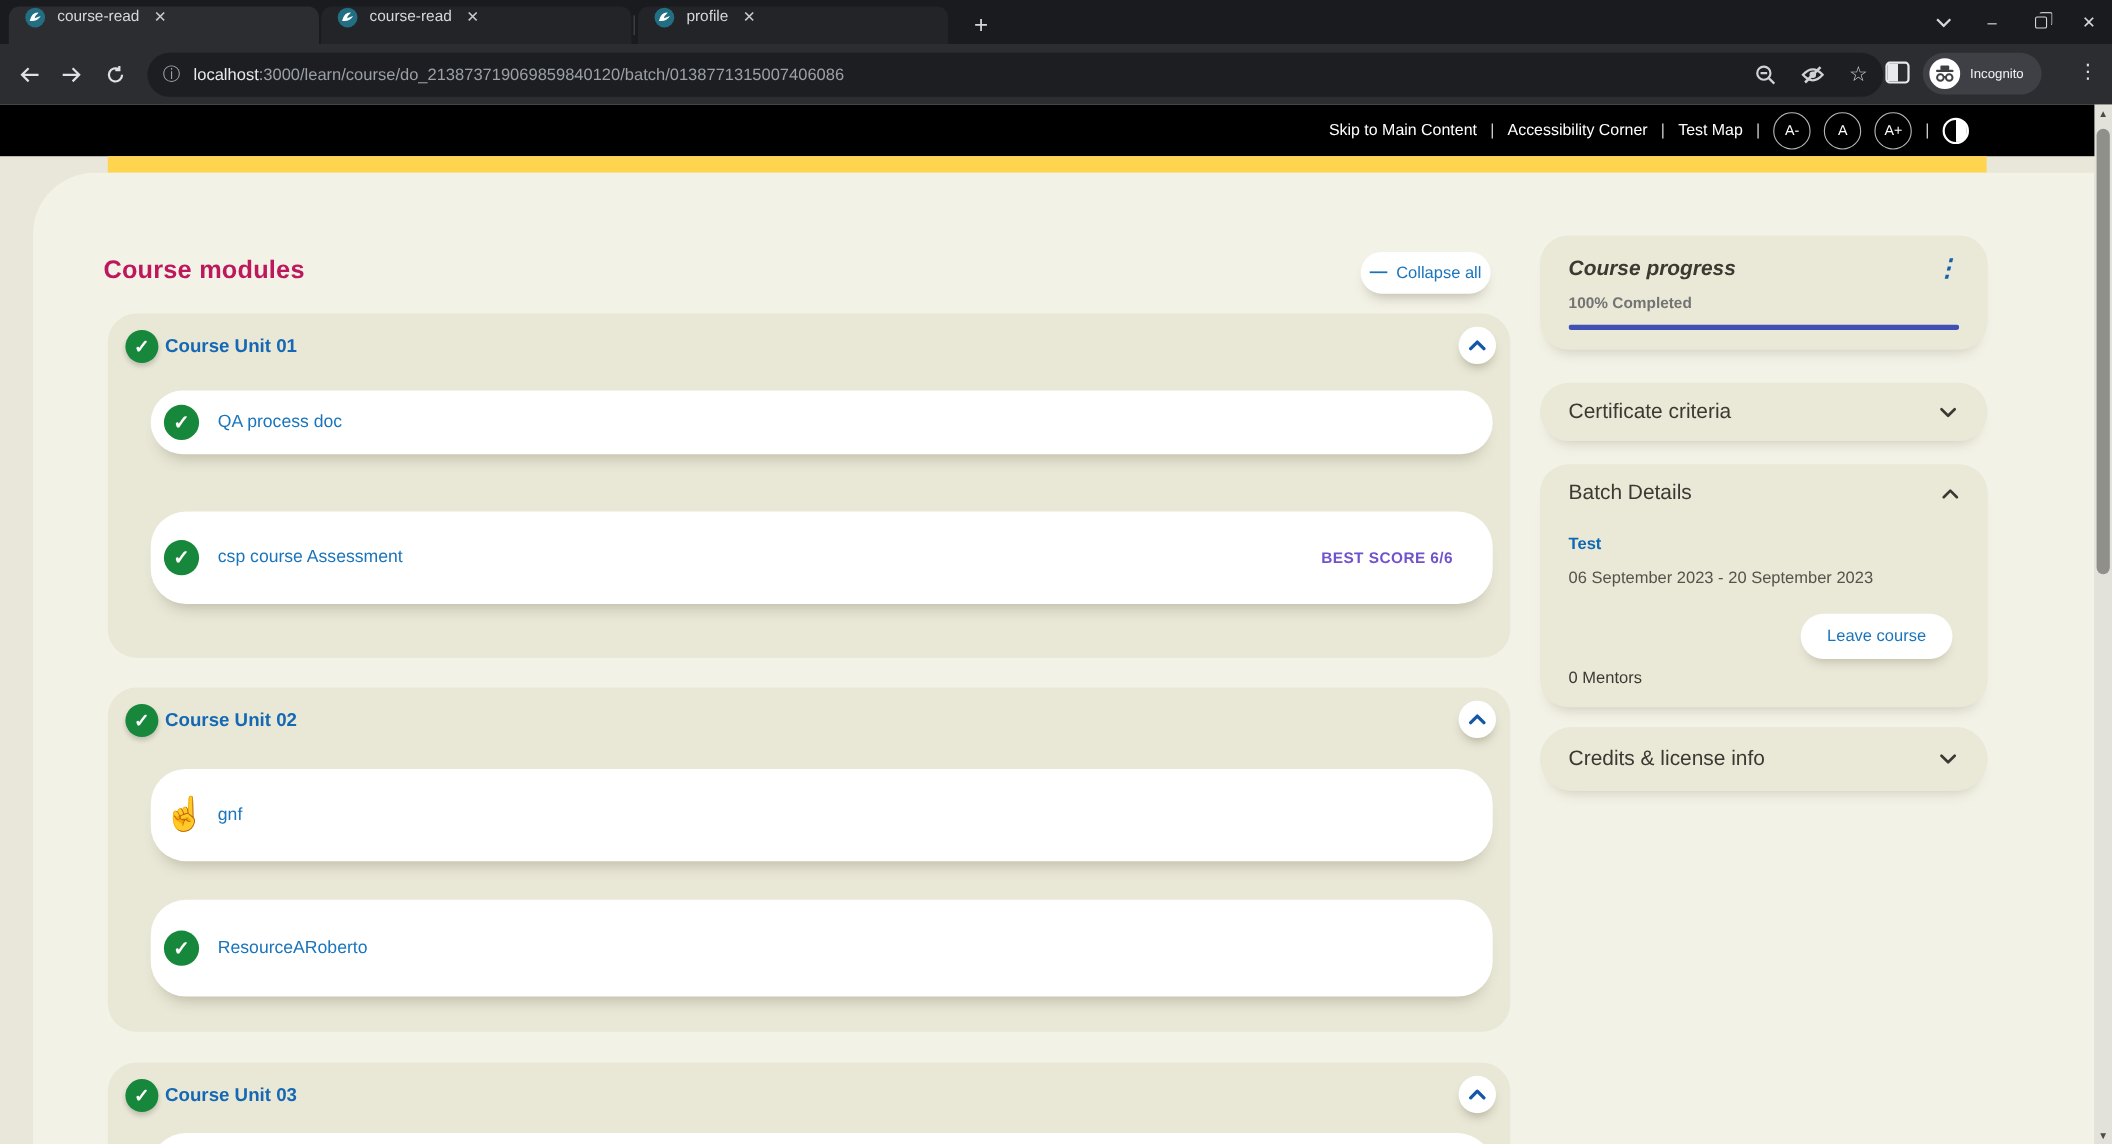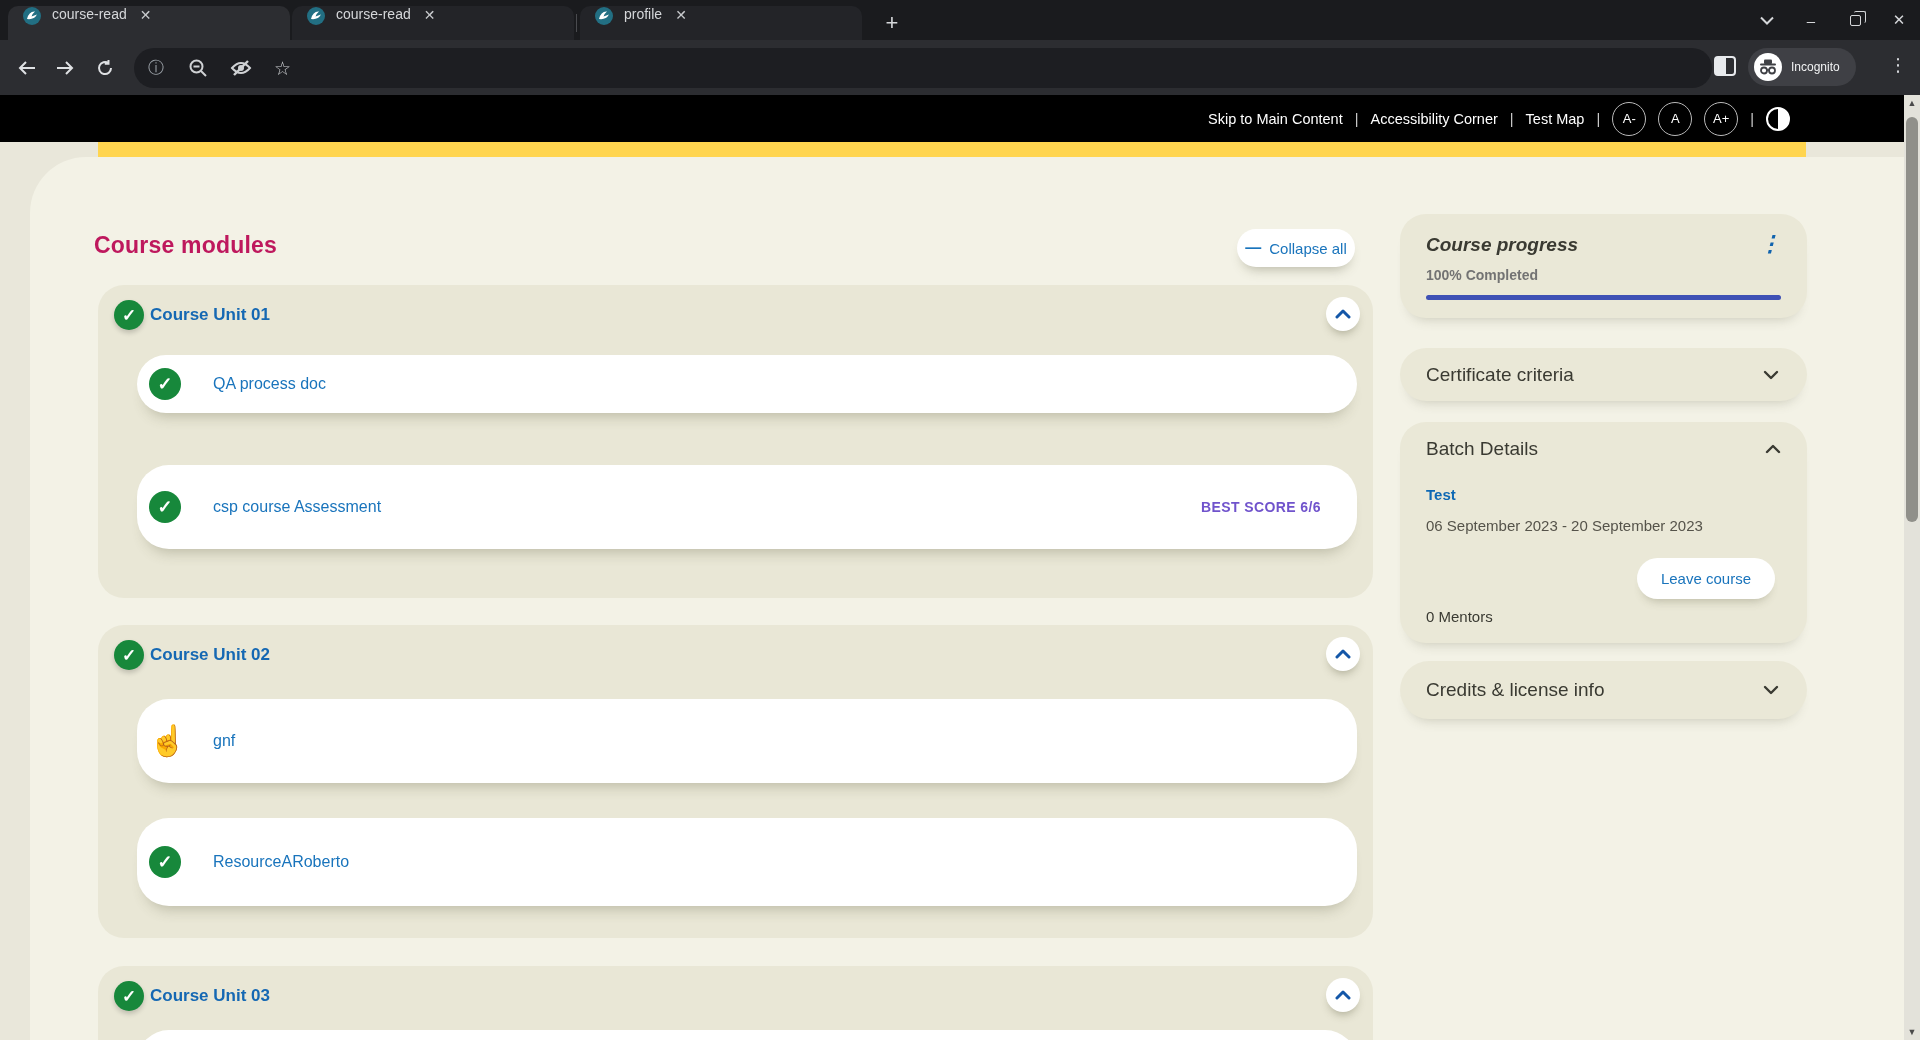--- a/index.html
+++ b/index.html
@@ -53,21 +53,21 @@
   .minus-glyph { font-weight:bold; font-size:16px; }
 
   .unit { position:absolute; left:98px; width:1275px; background:#e9e7d6; border-radius:26px; }
   .unit-check { position:absolute; left:16px; top:15px; width:30px; height:30px; background:#17883b; border-radius:50%; color:#fff; font-size:17px; font-weight:bold; display:flex; align-items:center; justify-content:center; box-shadow:0 3px 5px rgba(0,0,0,.18); }
   .unit-title { position:absolute; left:52px; top:20px; font-size:17px; font-weight:bold; color:#1568b3; }
   .unit-chevron { position:absolute; left:1228px; top:12px; width:34px; height:34px; background:#fff; border:none; border-radius:50%; display:flex; align-items:center; justify-content:center; box-shadow:0 6px 10px -4px rgba(70,70,40,.4); }
 
   .item-card { position:absolute; left:39px; width:1220px; background:#fff; border-radius:32px; box-shadow:0 12px 14px -9px rgba(80,80,50,.30); display:flex; align-items:center; padding:0 36px 0 12px; }
   .item-check { width:32px; height:32px; background:#17883b; border-radius:50%; color:#fff; font-size:18px; font-weight:bold; display:flex; align-items:center; justify-content:center; flex:0 0 auto; }
   .touch-glyph { width:32px; height:34px; color:#a3c0f2; font-size:30px; line-height:34px; text-align:center; flex:0 0 auto; }
-  .item-label { margin-left:32px; font-size:16px; color:#1974bc; }
+  .item-label { margin-left:17px; font-size:16px; color:#1974bc; }
   .item-badge { margin-left:auto; font-size:14px; font-weight:bold; letter-spacing:0.4px; color:#7053cc; }
 
   
   .side-card { position:absolute; left:1400px; width:407px; background:#eae8d7; border-radius:26px; box-shadow:0 10px 12px -9px rgba(80,80,50,.25); }
   .sc-title { font-size:19px; color:#3a3a32; }
   .progress-card { top:214px; height:104px; padding:20px 26px; }
   .progress-head { display:flex; align-items:flex-start; justify-content:space-between;font-style:italic; }
   .progress-head .sc-title { font-weight:bold; }
   .kebab-blue { color:#1063ae; font-size:22px; font-weight:bold; line-height:20px; }
   .progress-value { margin-top:11px; font-size:14px; font-weight:bold; color:#737373; }
@@ -156,20 +156,21 @@
       </svg>
   </div>
   <div class="navbtn" style="left:90px;">
     <svg width="18" height="18" viewBox="0 0 18 18">
         <path d="M15 9 A6 6 0 1 1 12.5 4.2 M12.5 1 V4.8 H8.8" fill="none" stroke="#dfe1e4" stroke-width="2"></path>
       </svg>
   </div>
 
   <div class="omnibox">
     <span class="omni-info">ⓘ</span>
+    <span class="url"><span class="host">localhost</span><span>:3000/learn/course/do_213873719069859840120/batch/0138771315007406086</span></span>
     <span class="omni-icons">
       <svg width="20" height="20" viewBox="0 0 20 20">
           <circle cx="8.5" cy="8.5" r="6" fill="none" stroke="#cfd1d4" stroke-width="2"></circle>
           <line x1="5.5" y1="8.5" x2="11.5" y2="8.5" stroke="#cfd1d4" stroke-width="2"></line>
           <line x1="13" y1="13" x2="18" y2="18" stroke="#cfd1d4" stroke-width="2"></line>
         </svg>
       <svg width="22" height="18" viewBox="0 0 22 18">
           <path d="M2 9 Q11 -1 20 9 Q11 19 2 9 Z" fill="none" stroke="#cfd1d4" stroke-width="2"></path>
           <circle cx="11" cy="9" r="3" fill="#cfd1d4"></circle>
           <line x1="4" y1="16" x2="18" y2="2" stroke="#cfd1d4" stroke-width="2.4"></line>

